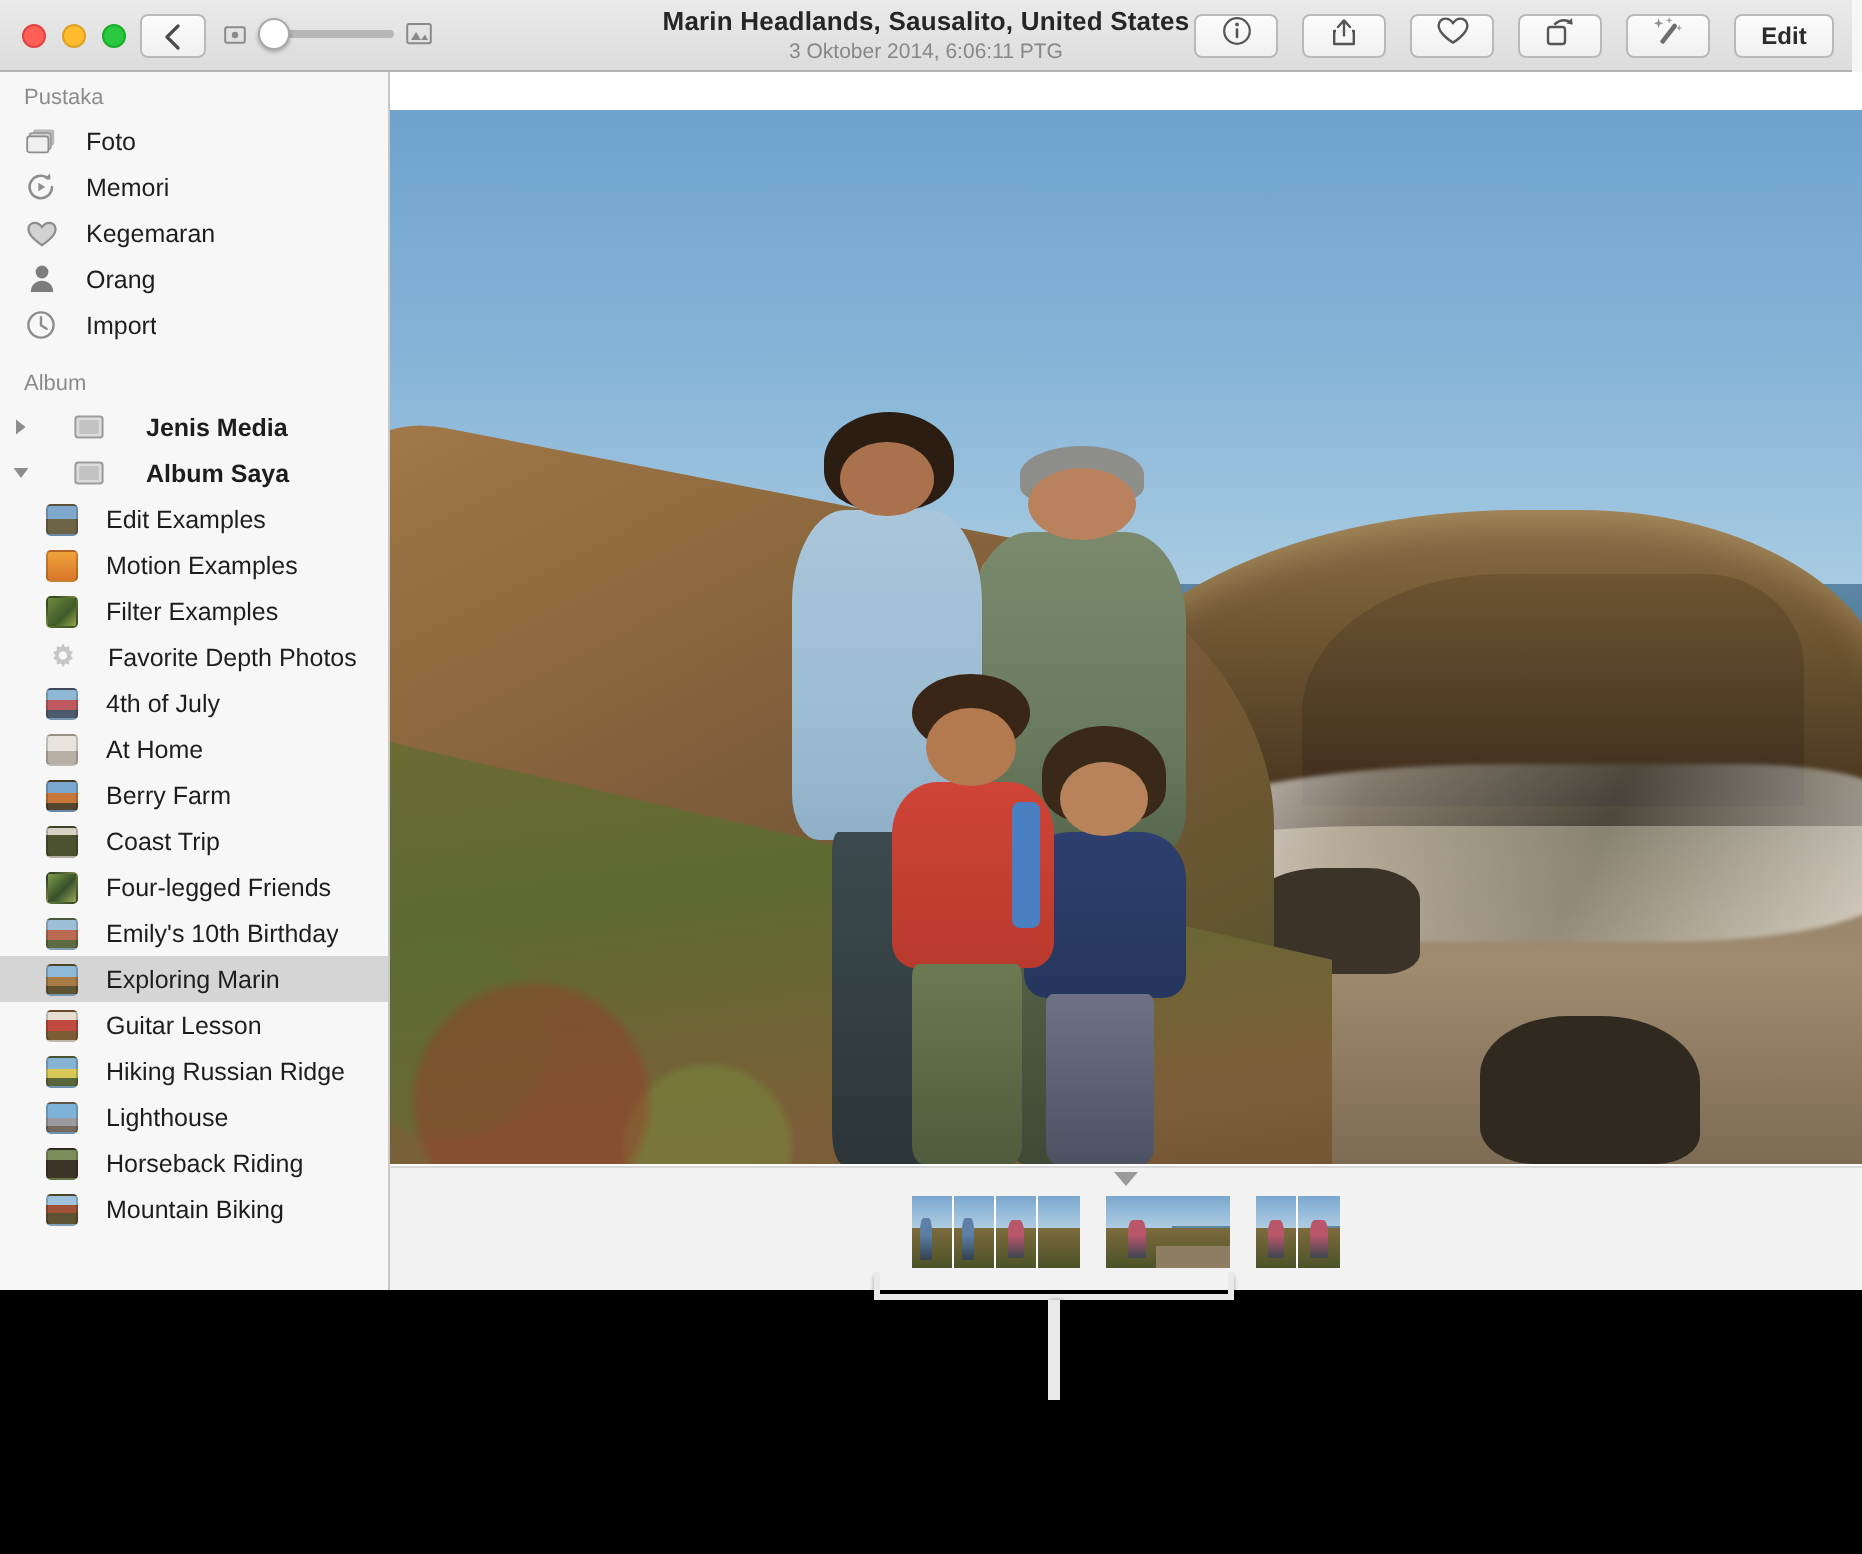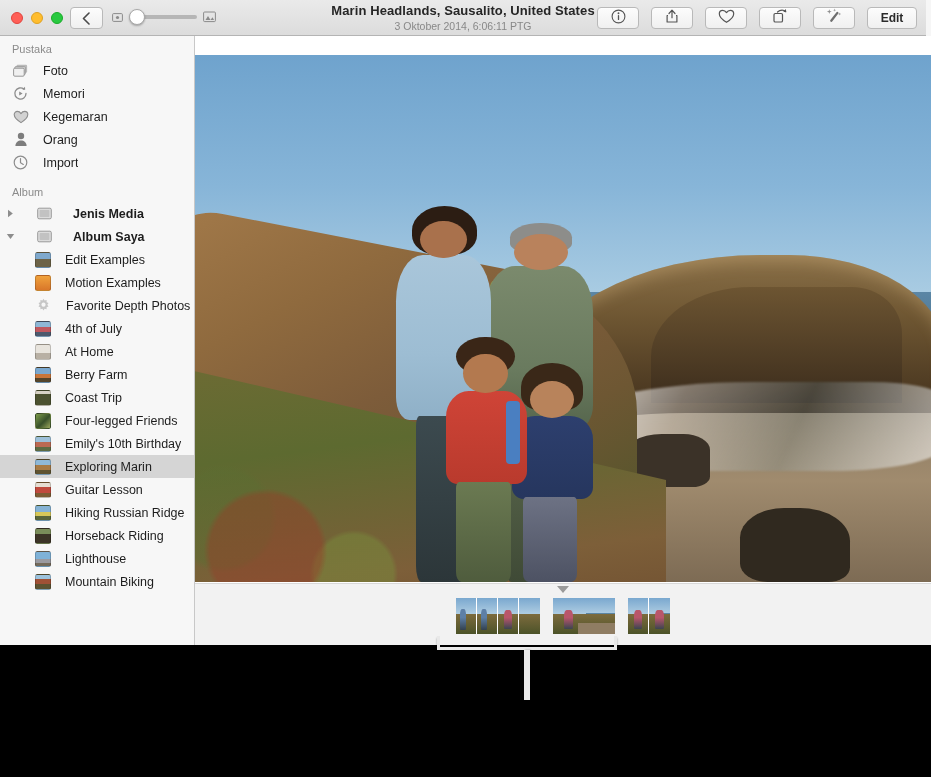--- a/index.html
+++ b/index.html
@@ -72,21 +72,21 @@
   }
   .sb-header {
     padding: 7px 0 4px 12px; font-size: 11px; color: #8b8b8b;
   }
   .sb-row {
     display: flex; align-items: center; height: 23px; padding-left: 12px; gap: 14px;
   }
   .sb-row.selected { background: #d5d5d5; }
   .sb-row .ic { width: 17px; height: 17px; display: flex; align-items: center; justify-content: center; flex: 0 0 17px; }
   .sb-row .lbl { white-space: nowrap; overflow: hidden; text-overflow: ellipsis; }
-  .sb-row.album { padding-left: 35px; }
+  .sb-row.album { padding-left: 23px; }
   .sb-row.group { padding-left: 4px; gap: 20px; font-weight: bold; }
   .tri { width: 12px; flex: 0 0 12px; display:flex; align-items:center; justify-content:center; }
 
   .thumbicon {
     width: 16px; height: 16px; border-radius: 2.5px; overflow: hidden;
     flex: 0 0 16px; position: relative; border: 0.5px solid rgba(0,0,0,0.18);
   }
 
   
   .content {
@@ -436,20 +436,24 @@
 
       <div class="sb-row album">
         <span class="thumbicon" style="background:linear-gradient(to bottom,#7fa9cd 0 45%,#6d6347 45% 100%)"></span>
         <span class="lbl">Edit Examples</span>
       </div>
       <div class="sb-row album">
         <span class="thumbicon" style="background:linear-gradient(to bottom,#f0a23c,#d9772a)"></span>
         <span class="lbl">Motion Examples</span>
       </div>
       <div class="sb-row album">
+        <span class="thumbicon" style="background:linear-gradient(135deg,#6f8b3e,#3f5a28 60%,#94a94f)"></span>
+        <span class="lbl">Filter Examples</span>
+      </div>
+      <div class="sb-row album">
         <span class="ic">
           <svg width="15" height="15" viewBox="0 0 15 15">
             <path d="M7.5 0.8 L8.6 2.6 L10.6 2.1 L10.6 4.2 L12.5 5 L11.3 6.7 L12.5 8.4 L10.6 9.2 L10.6 11.3 L8.6 10.8 L7.5 12.6 L6.4 10.8 L4.4 11.3 L4.4 9.2 L2.5 8.4 L3.7 6.7 L2.5 5 L4.4 4.2 L4.4 2.1 L6.4 2.6 Z" fill="#c6c6c6"></path>
             <circle cx="7.5" cy="6.7" r="2.1" fill="#f7f7f7"></circle>
           </svg>
         </span>
         <span class="lbl">Favorite Depth Photos</span>
       </div>
       <div class="sb-row album">
         <span class="thumbicon" style="background:linear-gradient(to bottom,#8fb7d6 0 35%,#c0585f 35% 70%,#4d5a6e 70% 100%)"></span>
@@ -481,26 +485,26 @@
       </div>
       <div class="sb-row album">
         <span class="thumbicon" style="background:linear-gradient(to bottom,#e6ded2 0 30%,#c04a3d 30% 68%,#7d5c34 68% 100%)"></span>
         <span class="lbl">Guitar Lesson</span>
       </div>
       <div class="sb-row album">
         <span class="thumbicon" style="background:linear-gradient(to bottom,#86b3d4 0 40%,#d7c858 40% 70%,#59663a 70% 100%)"></span>
         <span class="lbl">Hiking Russian Ridge</span>
       </div>
       <div class="sb-row album">
+        <span class="thumbicon" style="background:linear-gradient(to bottom,#7fb2d8 0 50%,#9a9aa0 50% 78%,#746b5c 78% 100%)"></span>
+        <span class="lbl">Lighthouse</span>
+      </div>
+      <div class="sb-row album">
         <span class="thumbicon" style="background:linear-gradient(to bottom,#7a8d5a 0 35%,#3c3427 35% 100%)"></span>
         <span class="lbl">Horseback Riding</span>
-      </div>
-      <div class="sb-row album">
-        <span class="thumbicon" style="background:linear-gradient(to bottom,#7fb2d8 0 50%,#9a9aa0 50% 78%,#746b5c 78% 100%)"></span>
-        <span class="lbl">Lighthouse</span>
       </div>
       <div class="sb-row album">
         <span class="thumbicon" style="background:linear-gradient(to bottom,#9dc3dd 0 32%,#a05136 32% 62%,#5d5332 62% 100%)"></span>
         <span class="lbl">Mountain Biking</span>
       </div>
     </div>
 
     <div class="content">
       <div class="photo-stage">
         <div class="photo">

